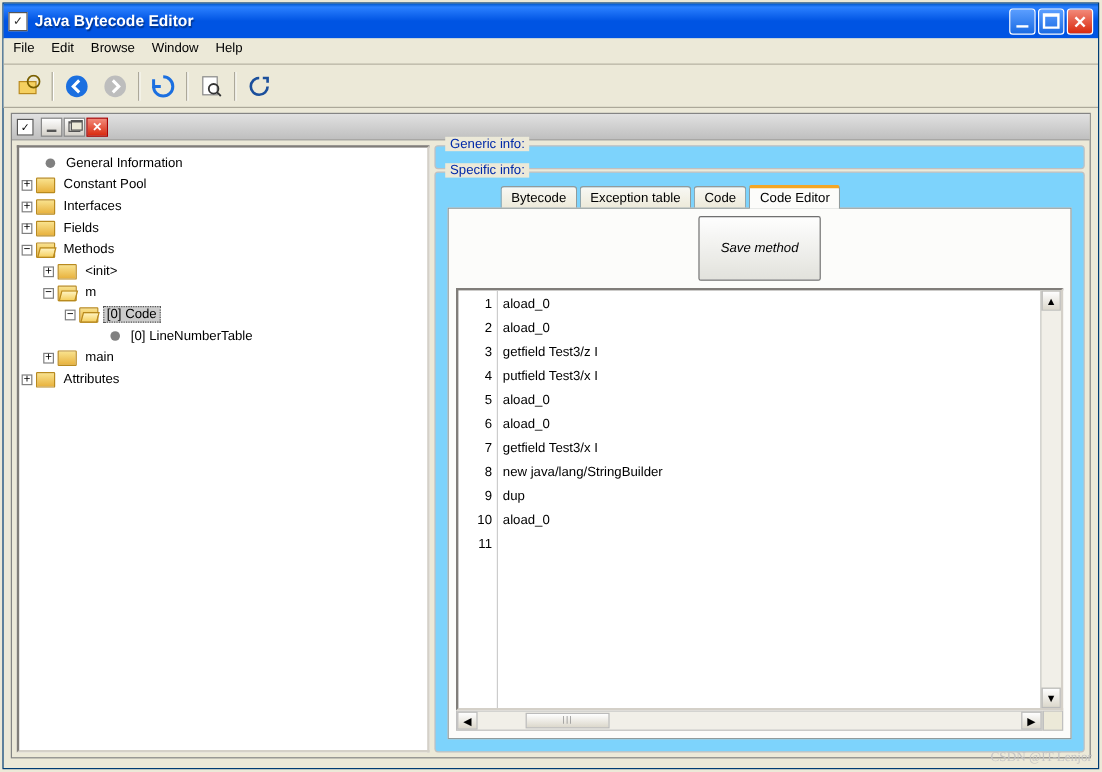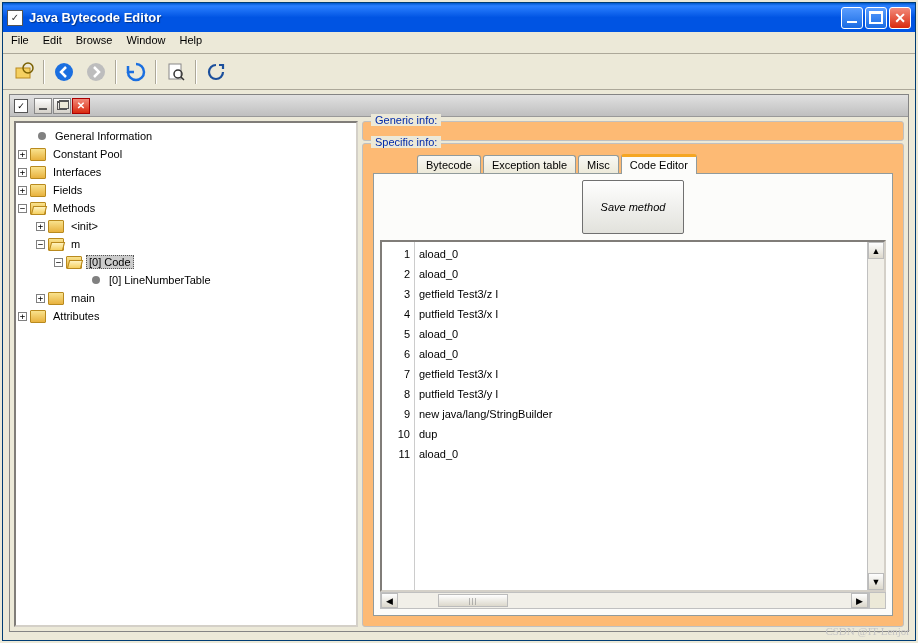--- a/index.html
+++ b/index.html
@@ -49,21 +49,21 @@
 .tree-row { display: flex; align-items: center; height: 18px; white-space: nowrap; }
 .tree-indent { display: inline-block; width: 18px; height: 18px; position: relative; flex-shrink: 0; }
 .exp { width: 9px; height: 9px; border: 1px solid #808080; background: #fff; display: inline-flex; align-items: center; justify-content: center; font-family: monospace; font-size: 9px; line-height: 1; margin-right: 3px; flex-shrink: 0; cursor: default; position: relative; top: 0; }
 .folder-i { width: 16px; height: 13px; background: linear-gradient(#f9e28d,#e8b23e); border: 1px solid #b98a1e; border-radius: 1px; position: relative; margin-right: 4px; flex-shrink: 0; }
 .folder-i.open::before { content:""; position: absolute; left: 1px; right: -1px; top: 3px; bottom: -1px; background: linear-gradient(#fff3c0,#f5d060); border: 1px solid #b98a1e; transform: skewX(-15deg); }
 .bullet { width: 8px; height: 8px; background: #808080; border-radius: 50%; margin: 0 6px 0 2px; flex-shrink: 0; }
 .tree-label { padding: 1px 3px; }
 .tree-label.sel { background: #cccccc; border: 1px dotted #555; padding: 0 2px; }
 
 
-.fset { border: 1px solid #c0c0c0; border-radius: 3px; padding: 8px 10px 10px 10px; position: relative; background: #fdba74; }
+.fset { border: 1px solid #c0c0c0; border-radius: 3px; padding: 8px 10px 10px 10px; position: relative; background: #7dd3fc; }
 .fset-legend { position: absolute; top: -8px; left: 8px; background: #ece9d8; color: #0029a8; padding: 0 4px; }
 .infogrid { display: grid; grid-template-columns: 140px auto; row-gap: 3px; }
 .inflab { color: #000; }
 .infval-green { color: #008000; }
 .infval-red { color: #b00000; }
 
 
 .tabs { display: flex; align-items: flex-end; margin-top: 2px; padding-left: 44px; }
 .tab { border: 1px solid #919b9c; border-bottom: none; padding: 3px 8px; background: linear-gradient(#f8f8f4,#ece9d8); margin-right: 2px; border-radius: 3px 3px 0 0; cursor: default; }
 .tab.active { background: #fcfcfa; border-top: 3px solid #f5a623; padding-top: 2px; position: relative; z-index: 2; }
@@ -237,21 +237,21 @@
         <div class="right-panel">
           <div class="fset">
             <span class="fset-legend">Generic info:</span>
           </div>
 
           <div class="fset" style="flex:1; display:flex; flex-direction:column; min-height:0;">
             <span class="fset-legend">Specific info:</span>
             <div class="tabs">
               <div class="tab">Bytecode</div>
               <div class="tab">Exception table</div>
-              <div class="tab">Misc</div>
+              <div class="tab">Code</div>
               <div class="tab active">Code Editor</div>
             </div>
             <div class="tabpanel">
               <div class="save-row">
                 <button class="save-btn">Save method</button>
               </div>
               <div class="editor-wrap">
                 <div class="gutter" id="gutter">
                     <div>1</div>
                     <div>2</div>
@@ -266,21 +266,20 @@
                     <div>11</div>
                   </div>
                 <div class="code-lines" id="codelines">
                     <div>aload_0</div>
                     <div>aload_0</div>
                     <div>getfield Test3/z I</div>
                     <div>putfield Test3/x I</div>
                     <div>aload_0</div>
                     <div>aload_0</div>
                     <div>getfield Test3/x I</div>
-                    <div>putfield Test3/y I</div>
                     <div>new java/lang/StringBuilder</div>
                     <div>dup</div>
                     <div>aload_0</div>
                   </div>
                 <div class="vscroll">
                   <div class="scr-btn">▲</div>
                   <div class="scr-track"></div>
                   <div class="scr-btn">▼</div>
                 </div>
               </div>

